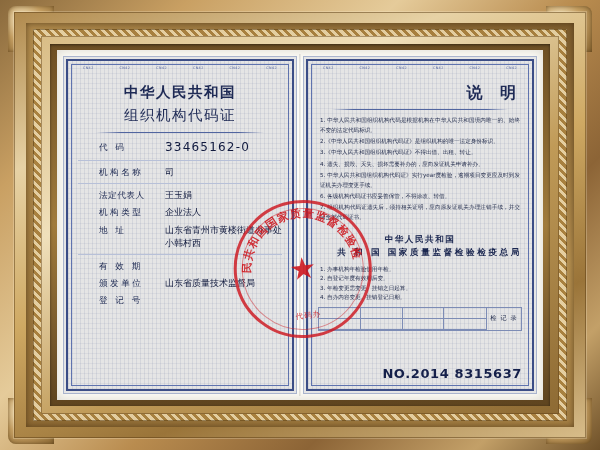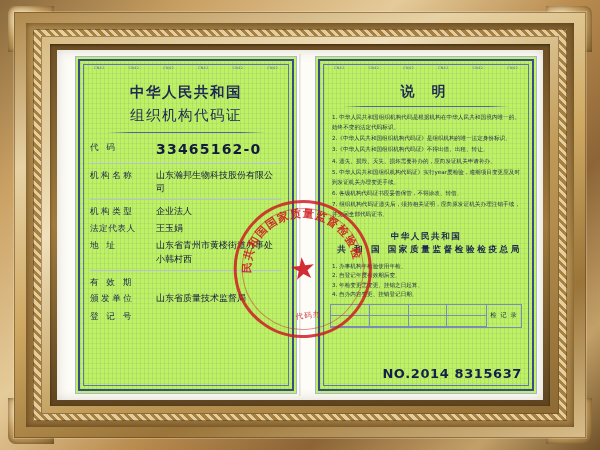--- a/index.html
+++ b/index.html
@@ -70,25 +70,24 @@
     inset: 0;
     display: flex;
     padding: 6px;
     box-sizing: border-box;
     gap: 6px;
   }
 
   .page {
     position: relative;
     flex: 1 1 50%;
-    background: #bef264;
+    background: #e5e5e5;
     border: 1px solid #a9b4ce;
     box-sizing: border-box;
     padding: 4px;
-    margin-left: 12px;
   }
   .guilloche {
     position: absolute;
     inset: 2px;
     border: 2px solid #3b4d86;
     box-sizing: border-box;
     background:
       repeating-linear-gradient(90deg, rgba(59,77,134,0.10) 0 1px, transparent 1px 4px),
       repeating-linear-gradient(0deg, rgba(59,77,134,0.07) 0 1px, transparent 1px 5px);
     pointer-events: none;
@@ -146,56 +145,57 @@
     height: 1px;
     margin: 7px auto 0;
     background: linear-gradient(90deg, transparent, #51659f 15%, #51659f 85%, transparent);
   }
 
   .fields { margin-top: 8px; color: #16204a; }
   .field-row {
     display: flex;
     align-items: flex-start;
     margin-bottom: 4px;
+    padding-left: 21px;
   }
   .field-label {
     width: 66px;
     flex: 0 0 66px;
     font-size: 8.6px;
     letter-spacing: 2.5px;
     color: #1b2750;
     line-height: 1.5;
   }
   .field-label.tight { letter-spacing: 0.5px; }
   .field-value {
     flex: 1;
     font-size: 9px;
     line-height: 1.45;
     color: #10193d;
     border-bottom: 0;
   }
   .code-value {
-    font-size: 14px;
-    font-weight: bold;
+    font-size: 12px;
+    font-weight: normal;
     letter-spacing: 1.2px;
     color: #111a3f;
     margin-top: -2px;
   }
   .sep {
     height: 1px;
     background: #b7c0d8;
     margin: 3px 0 5px 0;
   }
   .stack-line { display: block; }
 
   
   .notice-title {
     margin-top: 14px;
-    text-align: center;
-    font-size: 14px;
+    text-align: right;
+    font-size: 16px;
     letter-spacing: 6px;
     font-weight: bold;
     color: #1e2a55;
   }
   .notice-rule {
     width: 86%;
     height: 1px;
     margin: 5px auto 6px;
     background: linear-gradient(90deg, transparent, #51659f 12%, #51659f 88%, transparent);
   }
@@ -385,34 +385,33 @@
 
             <div class="field-row">
               <div class="field-label">代  码</div>
               <div class="field-value code-value">33465162-0</div>
             </div>
             <div class="sep"></div>
 
             <div class="field-row">
               <div class="field-label">机构名称</div>
               <div class="field-value">
-                <span class="stack-line">山东瀚邦生物科技股份有限公</span>
                 <span class="stack-line">司</span>
               </div>
             </div>
             <div class="sep"></div>
 
             <div class="field-row">
+              <div class="field-label tight">法定代表人</div>
+              <div class="field-value">王玉娟</div>
+            </div>
+
+            <div class="field-row">
               <div class="field-label">机构类型</div>
               <div class="field-value">企业法人</div>
-            </div>
-
-            <div class="field-row">
-              <div class="field-label tight">法定代表人</div>
-              <div class="field-value">王玉娟</div>
             </div>
 
             <div class="field-row">
               <div class="field-label">地    址</div>
               <div class="field-value">
                 <span class="stack-line">山东省青州市黄楼街道办事处</span>
                 <span class="stack-line">小韩村西</span>
               </div>
             </div>
             <div class="sep"></div>

